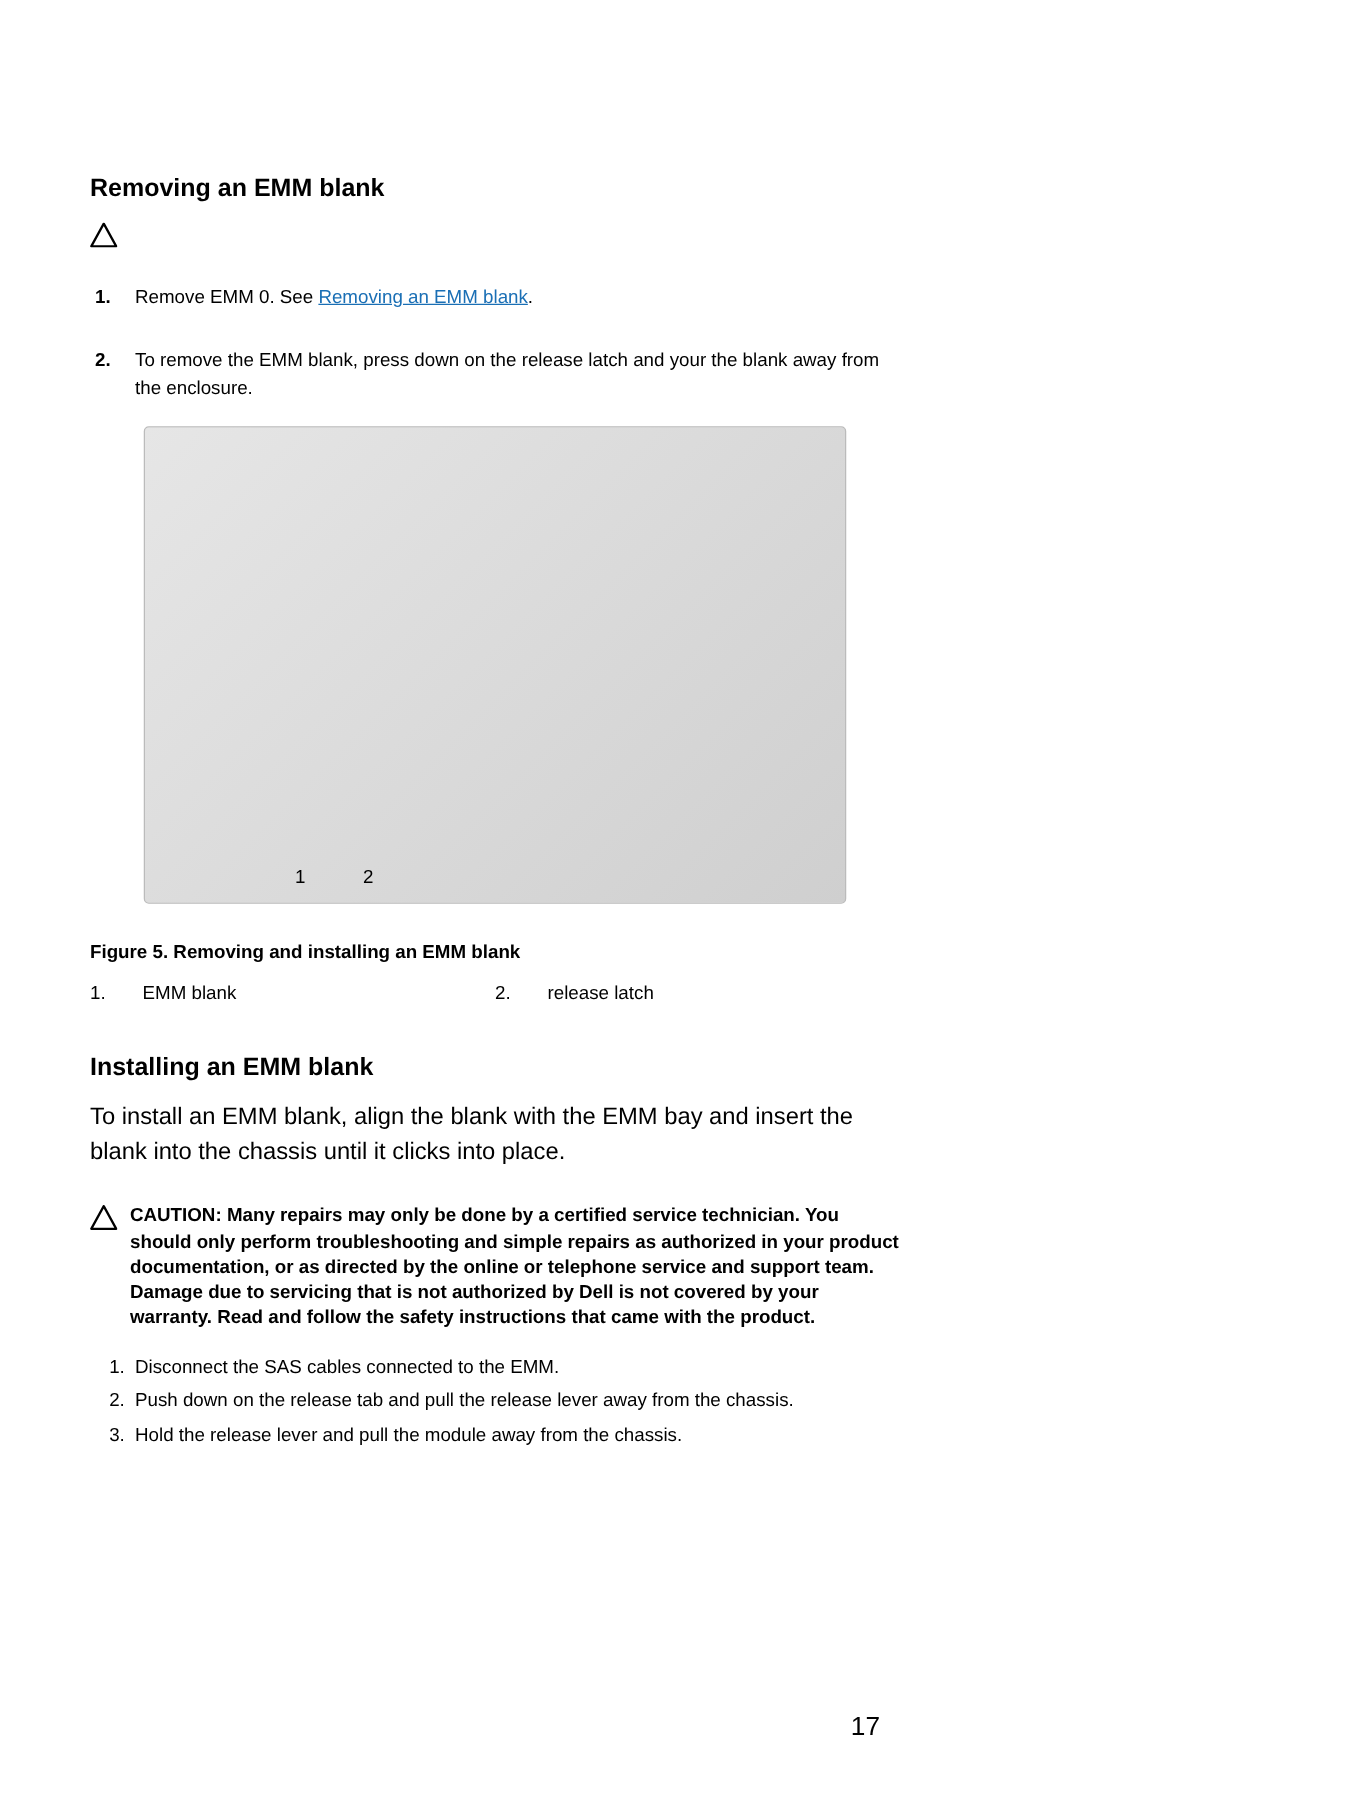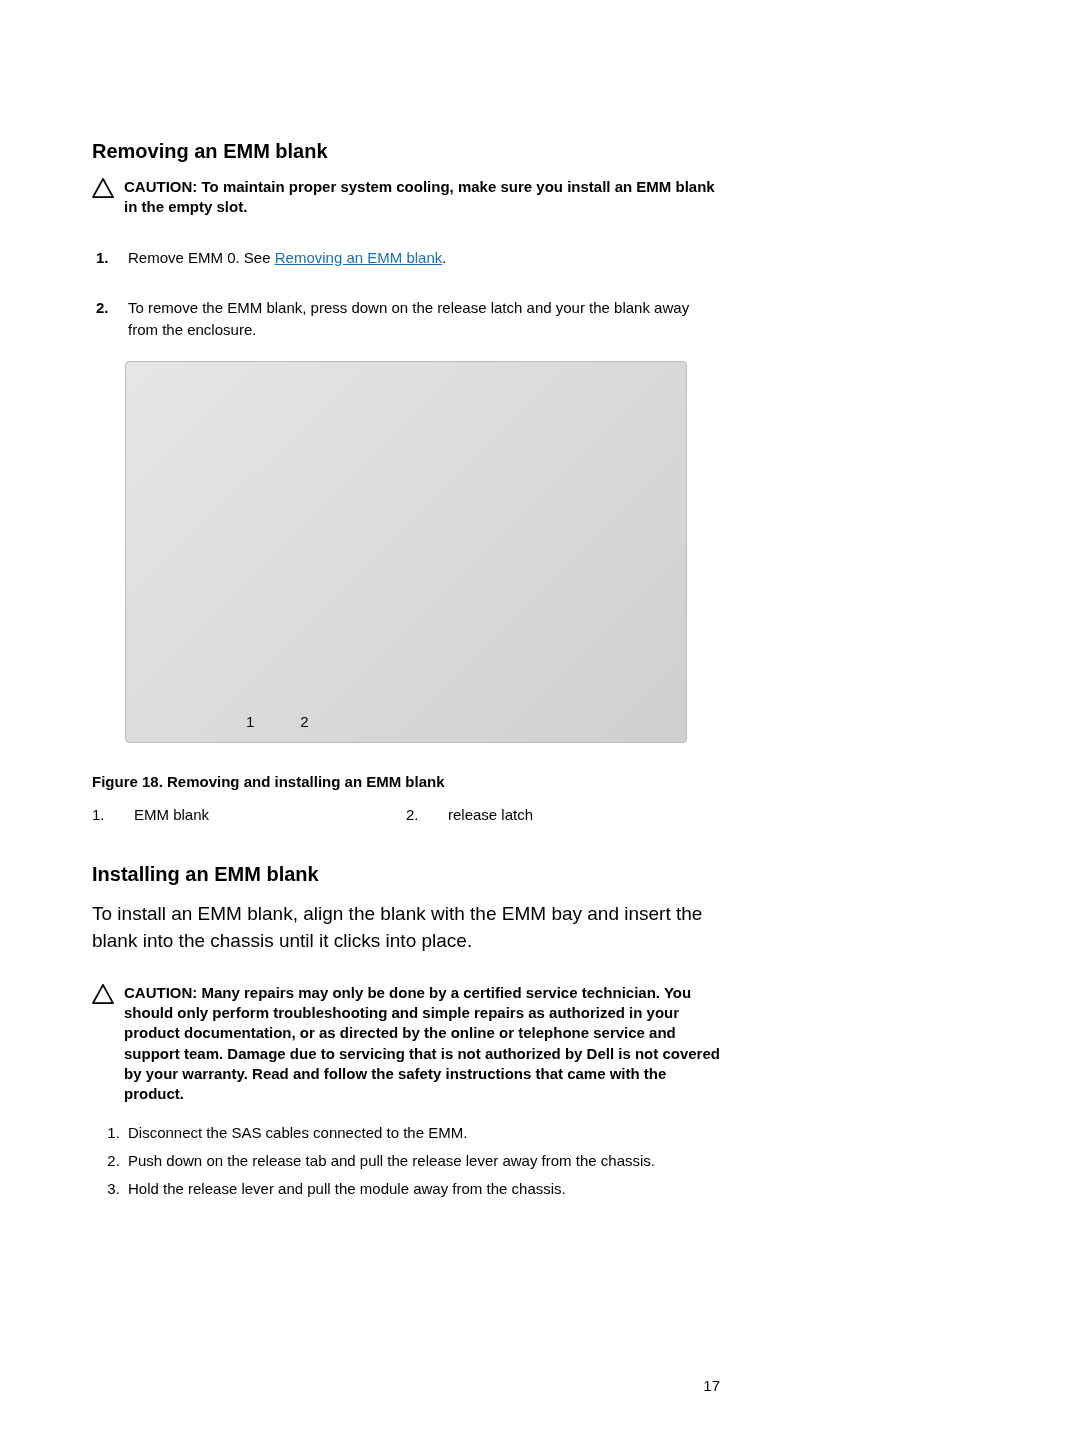--- a/index.html
+++ b/index.html
@@ -6,21 +6,21 @@
     margin: 0;
     padding: 0;
     background: #fff;
     font-family: "Segoe UI", "Helvetica Neue", Arial, sans-serif;
     color: #000;
   }
   .page {
     width: 860px;
     min-height: 1434px;
     box-sizing: border-box;
-    padding: 140px 140px 60px 92px;
+    padding: 140px 140px 60px 72px;
     position: relative;
   }
   h2 {
     font-size: 20px;
     font-weight: 700;
     margin: 0 0 14px 0;
   }
   .caution-row {
     display: flex;
     align-items: flex-start;
@@ -112,57 +112,54 @@
     width: 18px;
   }
   .body-text {
     font-size: 19px;
     line-height: 1.45;
     margin-bottom: 28px;
   }
   .page-number {
     position: absolute;
     bottom: 40px;
-    right: 140px;
-    font-size: 15px;
+    right: 156px;
+    font-size: 21px;
   }
 </style>
 </head>
 <body>
 
 <div class="page">
 
   <h2>Removing an EMM blank</h2>
 
   <div class="caution-row">
     <svg class="caution-icon" viewBox="0 0 24 22">
       <path d="M12 1 L23 21 L1 21 Z" fill="none" stroke="#000" stroke-width="2" stroke-linejoin="round"></path>
     </svg>
-    <div class="caution-text">
-      <span>CAUTION: </span><span>To maintain proper system cooling, make sure you install an EMM blank in the empty slot.</span>
-    </div>
   </div>
 
   <ol class="bold-markers">
     <li>
       <span>Remove EMM 0. See </span><span class="link">Removing an EMM blank</span><span>.</span>
     </li>
     <li>To remove the EMM blank, press down on the release latch and your the blank away from the enclosure.</li>
   </ol>
 
   <div class="figure-wrap">
     <div class="figure-placeholder">
       <div class="figure-labels">
         <span>1</span>
         <span>2</span>
       </div>
     </div>
   </div>
 
-  <div class="figure-caption">Figure 18. Removing and installing an EMM blank</div>
+  <div class="figure-caption">Figure 5. Removing and installing an EMM blank</div>
 
   <div class="legend">
     <div class="col">
       <span class="num">1.</span>
       <span>EMM blank</span>
     </div>
     <div class="col">
       <span class="num">2.</span>
       <span>release latch</span>
     </div>

